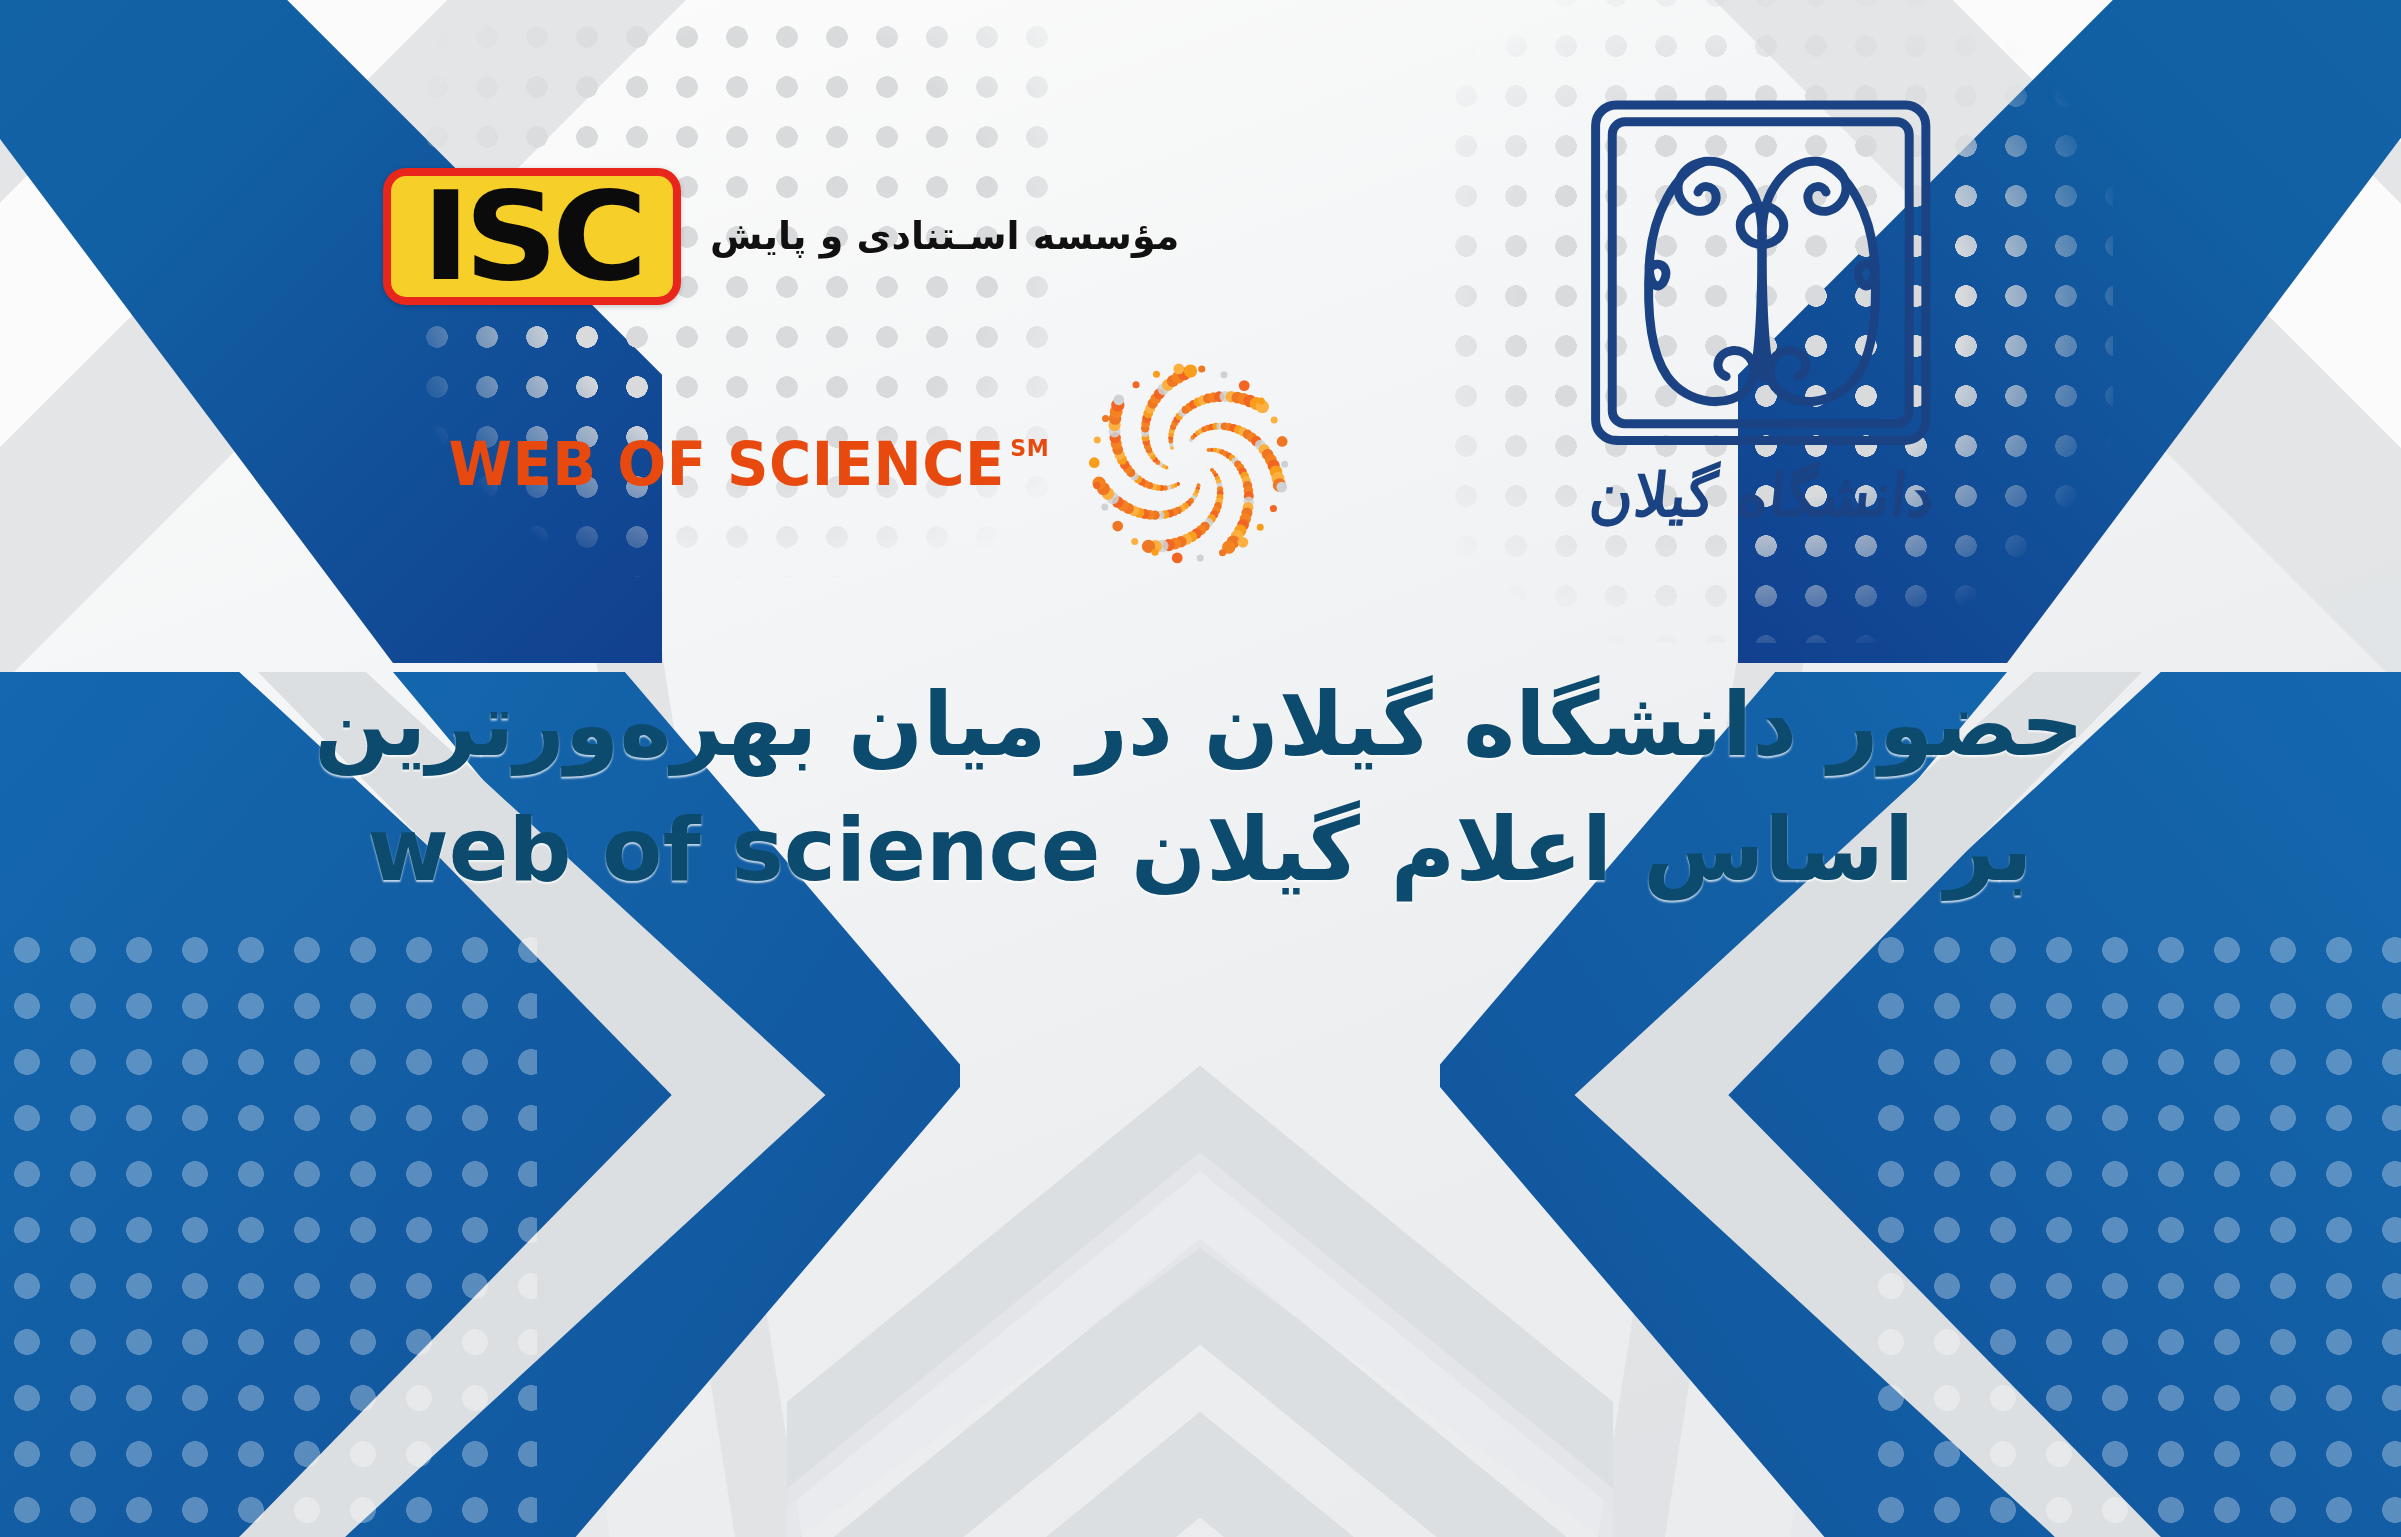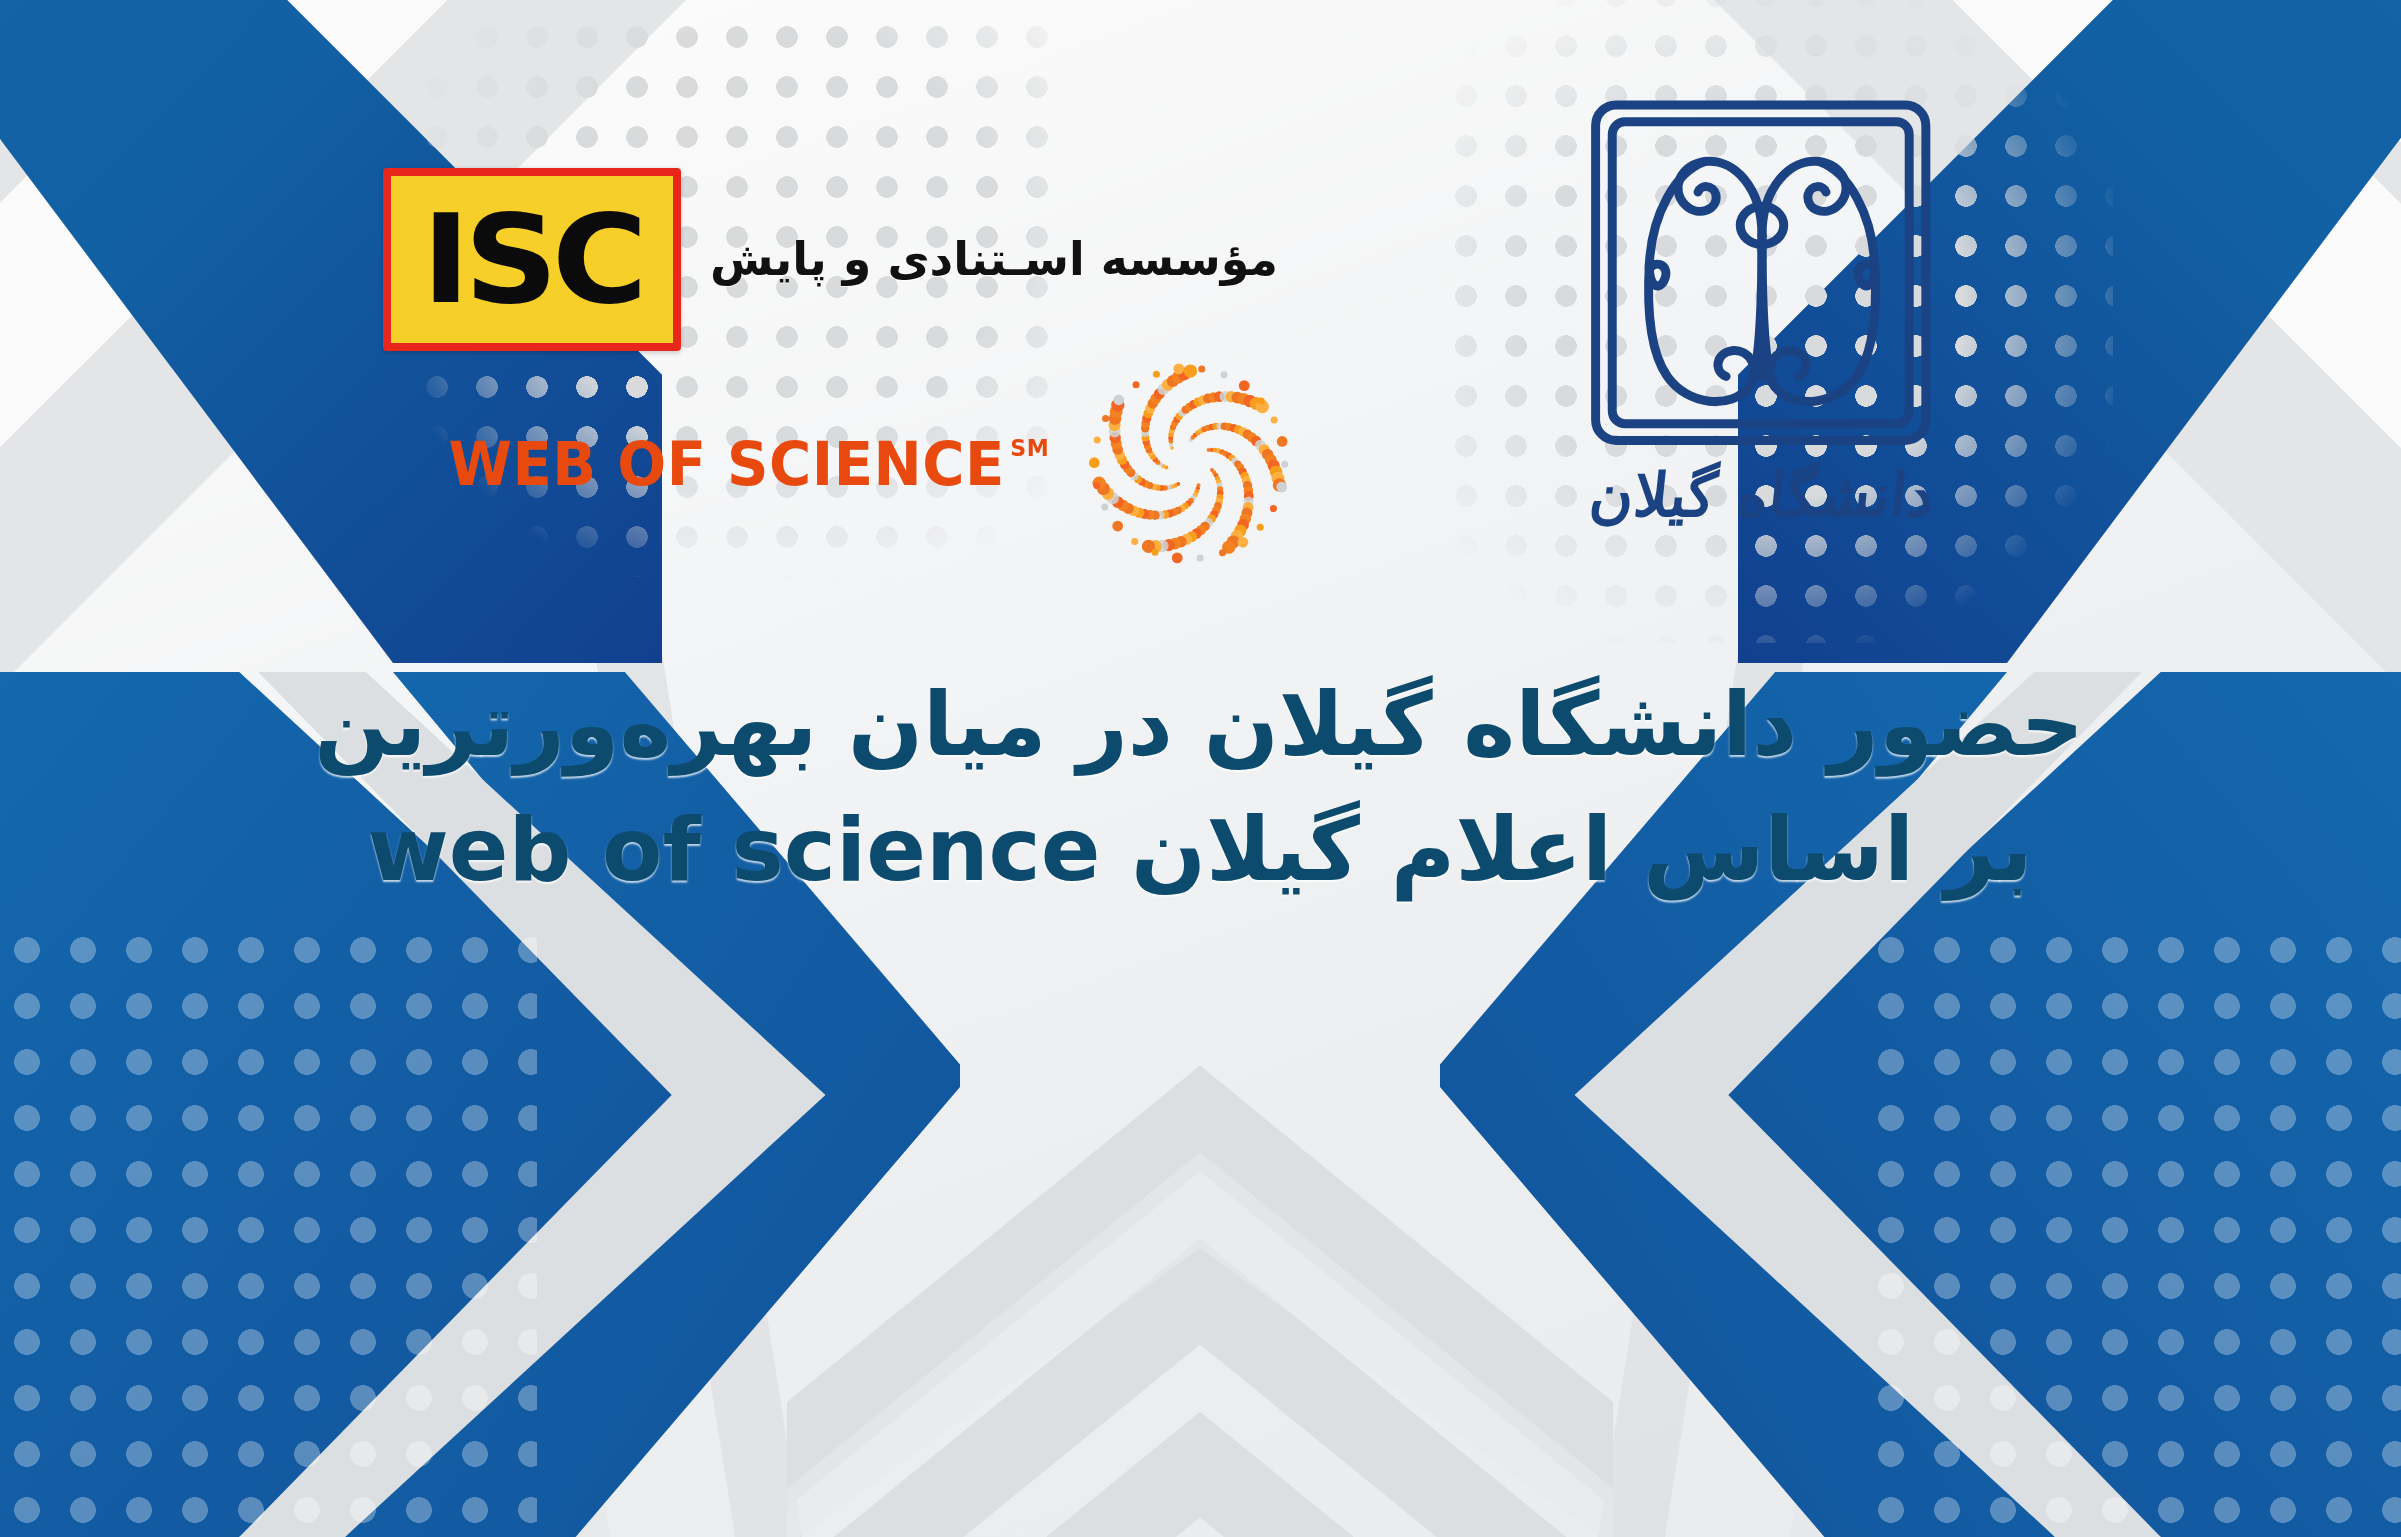--- a/index.html
+++ b/index.html
@@ -83,26 +83,26 @@
     background-size:56px 56px;
   }
 
   
   .logo-bar{position:absolute;left:0;top:0;width:2402px;height:615px;}
 
   .isc-group{position:absolute;left:384px;top:168px;display:flex;align-items:center;gap:29px;}
   .isc-words{
     direction:rtl;text-align:right;color:#111;
     font-family:"DejaVu Sans","Liberation Sans",sans-serif;
-    font-weight:700;line-height:1.25;font-size:46px;letter-spacing:-0.5px;
+    font-weight:700;line-height:1.25;font-size:38px;letter-spacing:-0.5px;
     text-shadow:0 1px 0 rgba(255,255,255,.8);
   }
   .isc-words span{display:block;white-space:nowrap;}
   .isc-badge{
-    width:298px;height:183px;border-radius:4px;
+    width:298px;height:137px;border-radius:23px;
     background:#f6cf28;border:8.6px solid #e8261b;
     display:flex;align-items:center;justify-content:center;
     box-shadow:0 1.9px 4.8px rgba(0,0,0,.18);
     flex:0 0 auto;
   }
   .isc-badge-text{
     font-family:"DejaVu Sans","Liberation Sans",sans-serif;
     font-weight:700;font-size:123px;color:#0b0b0b;
     letter-spacing:-5.8px;line-height:1;direction:ltr;
     transform:scaleX(1.06);

